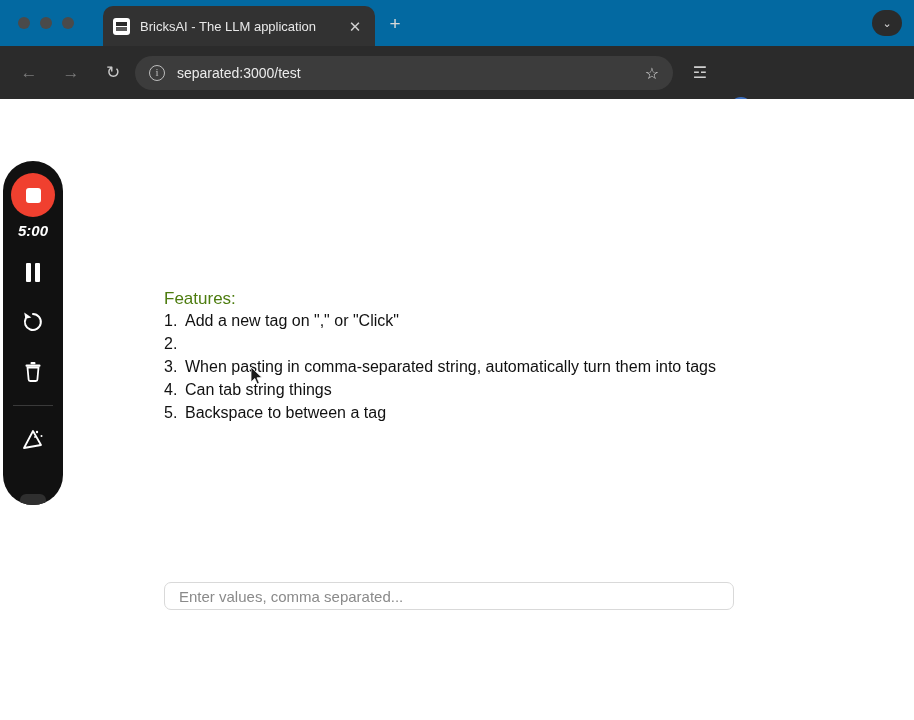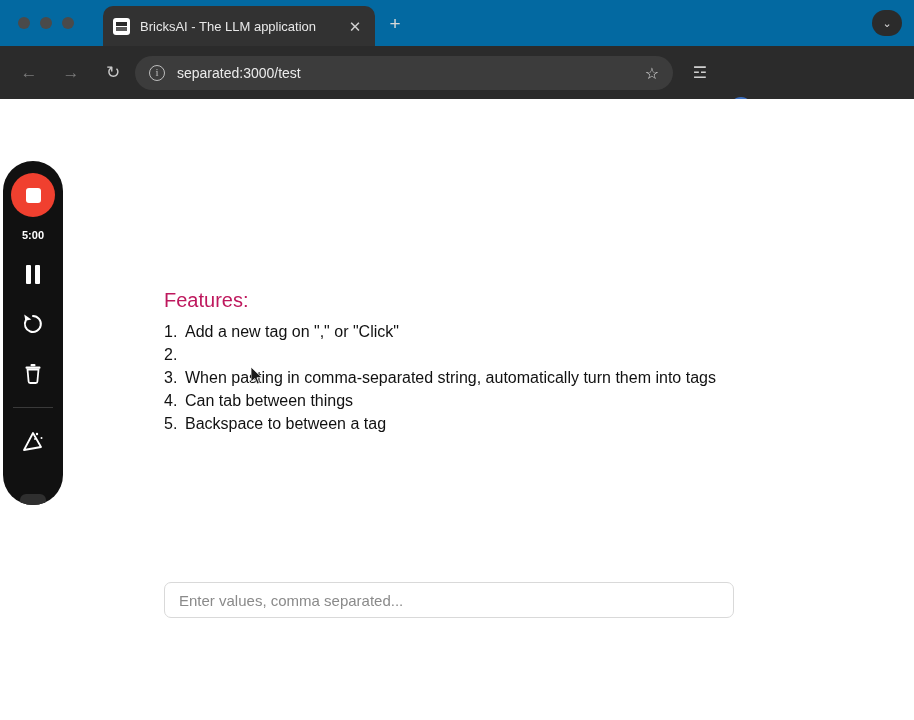--- a/index.html
+++ b/index.html
@@ -186,41 +186,41 @@
   .page {
     position: absolute; top: 99px; left: 0;
     width: 914px; height: 621px;
     background: #ffffff;
   }
   .content {
     position: absolute; left: 164px; top: 190px;
     width: 700px;
   }
   .features-title {
-    font-size: 20px;
-    color: #be185d;
-    margin-bottom: 8px;
+    font-size: 17px;
+    color: #4d7c0f;
+    margin-bottom: 0;
   }
   .features-list {
     list-style: none;
     margin: 0; padding: 0;
   }
   .features-list li {
     font-size: 16px;
     color: #111111;
     line-height: 23px;
     display: flex;
   }
   .li-num {
     width: 21px;
     flex: 0 0 auto;
   }
   .tag-input {
     position: absolute; left: 164px; top: 483px;
-    width: 570px; height: 36px;
+    width: 570px; height: 28px;
     border: 1px solid #d9d9d9;
     border-radius: 7px;
     background: #ffffff;
     font-size: 15px;
     color: #8a8a8a;
     padding: 0 14px;
     font-family: "Liberation Sans", sans-serif;
     outline: none;
   }
   .tag-input::placeholder { color: #8a8a8a; }
@@ -247,23 +247,24 @@
     display: flex; align-items: center; justify-content: center;
     margin-top: 2px;
   }
   .rec-stop-inner {
     width: 15px; height: 15px;
     background: #ffffff;
     border-radius: 3px;
   }
   .rec-time {
     color: #ffffff;
-    font-size: 11px;
+    font-size: 15px;
     font-weight: bold;
-    margin-top: 12px;
+    margin-top: 5px;
+    font-style: italic;
   }
   .rec-btn {
     width: 34px; height: 34px;
     margin-top: 16px;
     display: flex; align-items: center; justify-content: center;
     color: #ffffff;
   }
   .pause-bars { display: flex; gap: 4px; }
   .pause-bars i {
     display: block; width: 5px; height: 19px;
@@ -339,21 +340,21 @@
         </li>
         <li>
           <span class="li-num">2.</span>
         </li>
         <li>
           <span class="li-num">3.</span>
           <span>When pasting in comma-separated string, automatically turn them into tags</span>
         </li>
         <li>
           <span class="li-num">4.</span>
-          <span>Can tab between things</span>
+          <span>Can tab string things</span>
         </li>
         <li>
           <span class="li-num">5.</span>
           <span>Backspace to between a tag</span>
         </li>
       </ul>
     </div>
 
     <input class="tag-input" type="text" placeholder="Enter values, comma separated..." style="">
 

